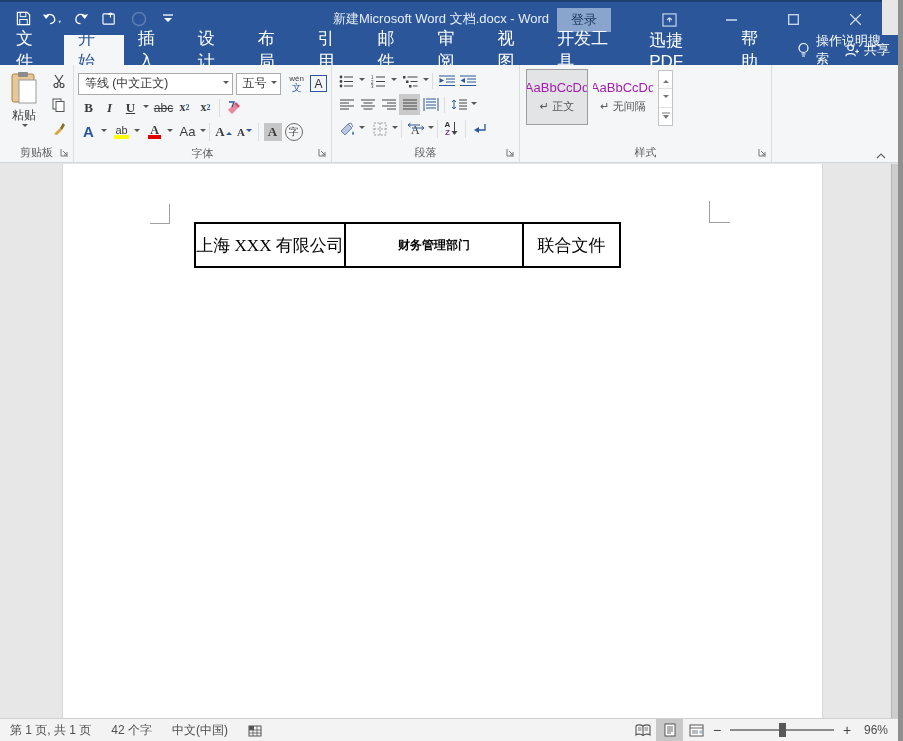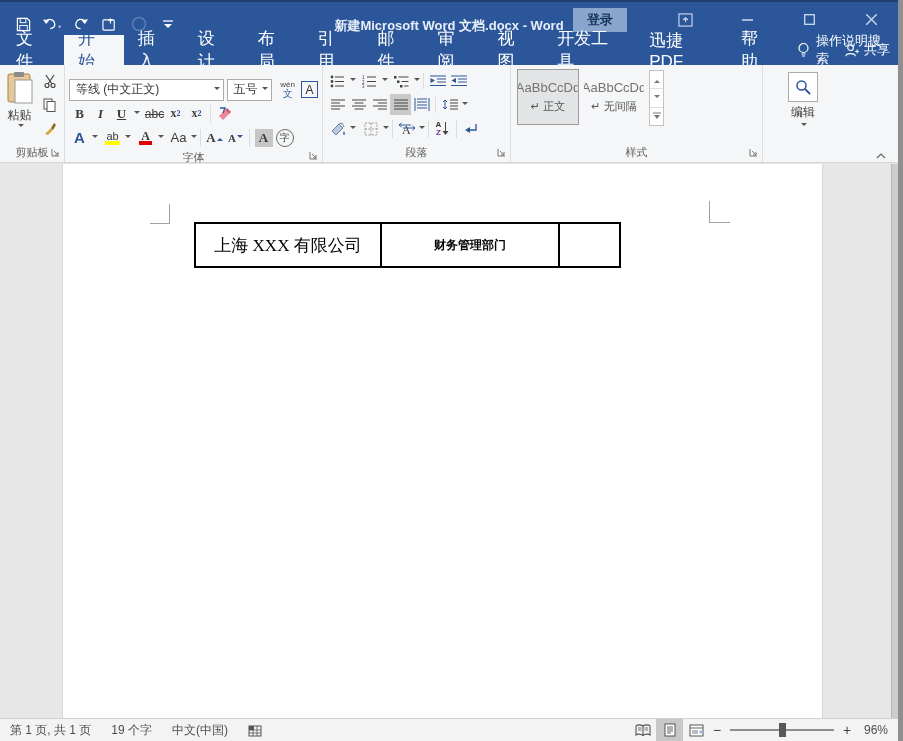--- a/index.html
+++ b/index.html
@@ -1,21 +1,21 @@
 <!DOCTYPE html>
 <html><head>
 <meta charset="utf-8">
 <style>
   * { margin:0; padding:0; box-sizing:border-box; }
   html,body { width:903px; height:741px; overflow:hidden; }
   body { font-family:"Liberation Sans","DejaVu Sans",sans-serif; font-size:13px; position:relative; background:#e7e7e7; }
   .win { position:absolute; inset:0; border-right:5px solid #8f8f8f; }
 
   
-  .titlebar { position:absolute; left:0; top:0; right:0; height:35px; background:#2b579a; border-top:2px solid #1e3f6f; display:flex; align-items:flex-end; color:#dce6f5;font-weight:bold; }
+  .titlebar { position:absolute; left:0; top:0; right:16px; height:35px; background:#2b579a; border-top:2px solid #1e3f6f; display:flex; align-items:center; color:#dce6f5; }
   .qat { display:flex; align-items:center; gap:7px; padding-left:12px; }
   .qbtn { width:22px; height:22px; display:flex; align-items:center; justify-content:center; }
   .title { position:absolute; left:0; right:0; text-align:center; color:#e8eef8; font-size:13px; pointer-events:none; }
   .tright { position:absolute; right:5px; top:0; height:35px; display:flex; align-items:center; gap:18px; }
   .signin { background:#8aa5cd; color:#17365d; font-size:13px; padding:3px 14px; margin-right:18px; cursor:pointer; }
   .winbtn { width:44px; height:33px; display:flex; align-items:center; justify-content:center; color:#cfdcef; font-size:14px; }
 
   
   .tabrow { position:absolute; left:0; top:35px; right:0; height:30px; background:#2b579a; display:flex; align-items:stretch; color:#ffffff; }
   .tab { padding:0 14px; display:flex; align-items:center; font-size:17px; cursor:pointer; }
@@ -55,38 +55,38 @@
   .stack { display:flex; flex-direction:column; align-items:center; line-height:1; }
   .grayA { background:#c6c6c6; width:18px; height:18px; display:flex; align-items:center; justify-content:center; font-weight:bold; font-family:"Liberation Serif",serif; }
   .circleZ { width:18px; height:18px; border:1px solid #6a6a6a; border-radius:50%; display:flex; align-items:center; justify-content:center; font-size:10px; color:#3b3b3b; }
   .pinyin { display:flex; flex-direction:column; align-items:center; line-height:1; font-size:8px; color:#444; cursor:pointer; }
   .pinyin .b { color:#2b579a; font-size:10px; }
   .borderA { border:1px solid #2b579a; width:17px; height:17px; display:flex; align-items:center; justify-content:center; font-size:12px; color:#333; cursor:pointer; }
 
   
   .stylecard { width:62px; height:56px; margin:2px 2px 0 2px; border:1px solid transparent; display:flex; flex-direction:column; align-items:center; justify-content:center; cursor:pointer; background:transparent; overflow:hidden; }
   .stylecard.sel { background:#e2e4e6; border:1px solid #9d9d9d; }
-  .sprev { font-size:13px; color:#737373; white-space:nowrap; }
+  .sprev { font-size:13px; color:#a21caf; white-space:nowrap; }
   .sprev.big { font-size:22px; font-weight:bold; color:#1f1f1f; }
   .sname { font-size:11px; color:#555; margin-top:4px; white-space:nowrap; }
   .scroll3 { width:15px; margin:3px 2px 0 2px; display:flex; flex-direction:column; border:1px solid #c2c3c4; background:#fff; }
   .scroll3 div { flex:1; display:flex; align-items:center; justify-content:center; border-bottom:1px solid #e0e0e0; cursor:pointer; }
 
   
   .editbtn { width:30px; height:30px; border:1px solid #ababab; background:#fff; display:flex; align-items:center; justify-content:center; margin:4px auto 2px auto; cursor:pointer; }
   .collapse { position:absolute; right:12px; bottom:3px; color:#666; cursor:pointer; font-size:10px; }
 
   
   .docarea { position:absolute; left:0; top:164px; right:0; bottom:23px; background:#e7e7e7; overflow:hidden; }
   .page { position:absolute; left:63px; top:0; width:759px; bottom:0; background:#fff; box-shadow:1px 0 0 #d9d9d9,-1px 0 0 #d9d9d9; }
   .mark-tl { position:absolute; left:87px; top:40px; width:20px; height:20px; border-right:1px solid #9f9f9f; border-bottom:1px solid #9f9f9f; }
   .mark-tr { position:absolute; left:646px; top:37px; width:21px; height:22px; border-left:1px solid #9f9f9f; border-bottom:1px solid #9f9f9f; }
   .dtable { position:absolute; left:131px; top:58px; width:427px; height:46px; border:2px solid #000; display:flex; background:#fff; }
   .dcell { display:flex; align-items:center; justify-content:center; font-family:"Liberation Serif","DejaVu Serif",serif; color:#000; }
-  .c-company { width:186px; border-right:2px solid #000; font-size:17px; }
+  .c-company { width:150px; border-right:2px solid #000; font-size:17px; }
   .c-mid { width:178px; border-right:2px solid #000; display:flex; flex-direction:column; }
   .c-mid .half { flex:1; display:flex; align-items:center; justify-content:center; font-size:12px; font-weight:bold; font-family:"Liberation Sans","DejaVu Sans",sans-serif; }
   .c-mid .half.first { border-bottom:2px solid #000; }
   .c-doc { flex:1; font-size:17px; }
   .vscroll { position:absolute; right:0; top:0; bottom:0; width:7px; background:#cdcdcd; border-left:1px solid #b5b5b5; }
 
   
   .statusbar { position:absolute; left:0; bottom:0; right:0; height:23px; background:#f3f3f3; border-top:1px solid #d0d0d0; display:flex; align-items:center; color:#4e4e4e; font-size:12px; }
   .sitem { padding:0 10px; display:flex; align-items:center; gap:4px; cursor:pointer; white-space:nowrap; }
   .sright { position:absolute; right:6px; display:flex; align-items:center; height:23px; }
@@ -199,21 +199,21 @@
           <circle cx="7" cy="5" r="3" fill="none" stroke="#fff" stroke-width="1.2"></circle>
           <path d="M2 14 c0-3.5 10-3.5 10 0" fill="none" stroke="#fff" stroke-width="1.2"></path>
           <path d="M12 9 h4 M14 7 v4" stroke="#fff" stroke-width="1.2"></path>
         </svg>
     </span>
     <span>共享</span>
   </div>
 
   <div class="ribbon">
 
-    <div class="group" style="width:65px;">
+    <div class="group" style="width:74px;">
       <div class="gbody">
         <div class="pastebig">
           <svg width="30" height="34" viewBox="0 0 30 34">
             <rect x="3" y="3" width="22" height="28" rx="2" fill="#e6c79a" stroke="#a9833e"></rect>
             <rect x="9" y="1" width="10" height="5" rx="1" fill="#8b8b8b"></rect>
             <rect x="10" y="9" width="17" height="23" fill="#fff" stroke="#9a9a9a"></rect>
           </svg>
           <span style="font-size:12px; color:#3b3b3b; margin-top:2px;">粘贴</span>
           <span class="car"></span>
         </div>
@@ -244,21 +244,21 @@
         <span class="launcher">
           <svg width="9" height="9" viewBox="0 0 9 9">
               <path d="M1 1 v7 h7" fill="none" stroke="#777"></path>
               <path d="M3 3 l4 4 M7 4 v3 h-3" fill="none" stroke="#777"></path>
             </svg>
         </span>
       </div>
     </div>
 
     <div class="group" style="width:258px;">
-      <div class="gbody" style="padding-top:12px;justify-content:center;">
+      <div class="gbody" style="padding-top:6px;justify-content:center;">
         <div class="fontgrid">
           <div class="frow">
             <div class="combo" style="width:156px;">
               <span class="fill">等线 (中文正文)</span>
                 <span class="car"></span>
             </div>
             <div class="combo" style="width:46px; margin-left:3px;">
               <span class="fill">五号</span>
                 <span class="car"></span>
             </div>
@@ -517,30 +517,20 @@
         <span class="launcher">
           <svg width="9" height="9" viewBox="0 0 9 9">
               <path d="M1 1 v7 h7" fill="none" stroke="#777"></path>
               <path d="M3 3 l4 4 M7 4 v3 h-3" fill="none" stroke="#777"></path>
             </svg>
         </span>
       </div>
     </div>
 
     <div class="group" style="width:80px; border-right:none;">
-      <div class="gbody" style="flex-direction:column; align-items:center;">
-        <div class="editbtn">
-          <svg width="16" height="16" viewBox="0 0 16 16">
-              <circle cx="6.5" cy="6.5" r="4.5" fill="none" stroke="#2b579a" stroke-width="1.5"></circle>
-              <path d="M10 10 L15 15" stroke="#2b579a" stroke-width="1.8"></path>
-            </svg>
-        </div>
-        <span style="font-size:12px; color:#3b3b3b;">编辑</span>
-        <span class="car" style="margin-top:2px;"></span>
-      </div>
       <div class="glabel"></div>
     </div>
 
     <div style="flex:1; position:relative;">
       <div class="collapse">
         <svg width="10" height="6" viewBox="0 0 10 6">
             <path d="M1 5 L5 1 L9 5" fill="none" stroke="#666" stroke-width="1.2"></path>
           </svg>
       </div>
     </div>
@@ -548,28 +538,29 @@
 
   <div class="docarea">
     <div class="page">
       <div class="mark-tl"></div>
       <div class="mark-tr"></div>
       <div class="dtable">
         <div class="dcell c-company">上海 XXX 有限公司</div>
         <div class="c-mid">
           <div class="half">财务管理部门</div>
         </div>
+        <div class="dcell c-doc">联合文件</div>
       </div>
     </div>
     <div class="vscroll"></div>
   </div>
 
   <div class="statusbar">
     <div class="sitem">第 1 页, 共 1 页</div>
-    <div class="sitem">19 个字</div>
+    <div class="sitem">42 个字</div>
     <div class="sitem">中文(中国)</div>
     <div class="sitem">
       <svg width="14" height="13" viewBox="0 0 14 13">
           <rect x="1" y="2" width="12" height="10" fill="none" stroke="#555"></rect>
           <rect x="1" y="2" width="5" height="4" fill="#555"></rect>
           <path d="M1 6 h12 M1 9 h12 M5 6 v6 M9 2 v10" stroke="#555" stroke-width="0.8"></path>
         </svg>
     </div>
     <div class="sright">
       <div class="viewbtn">

